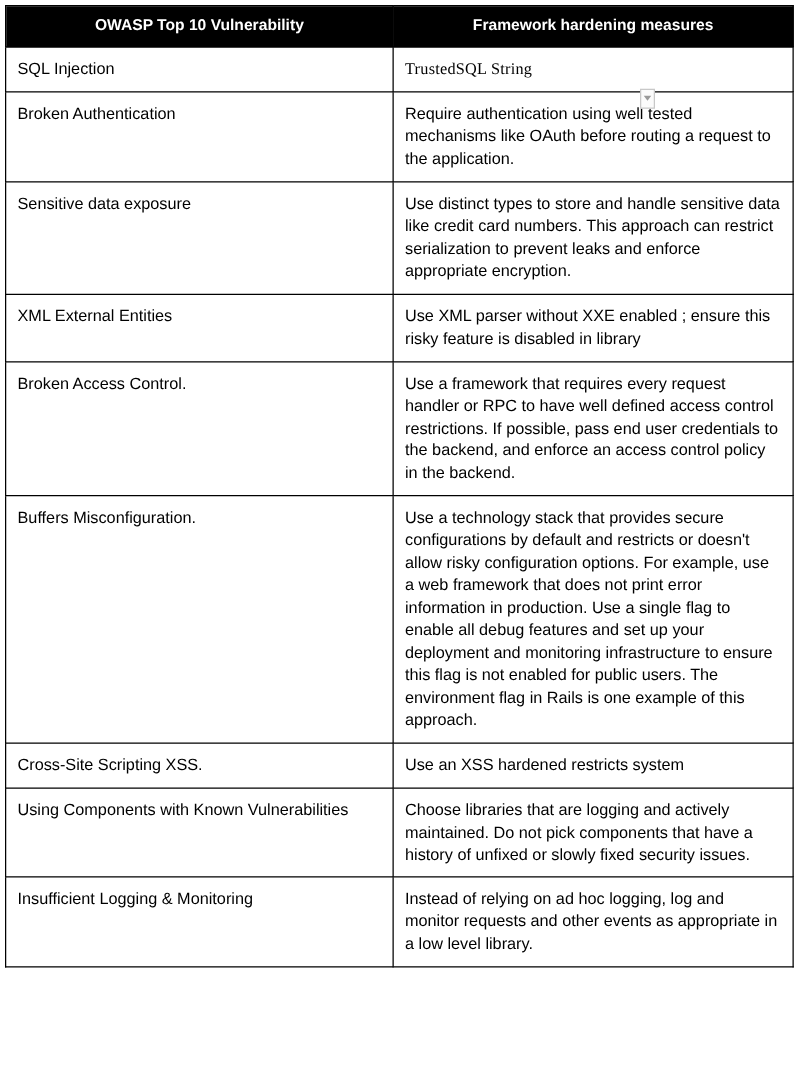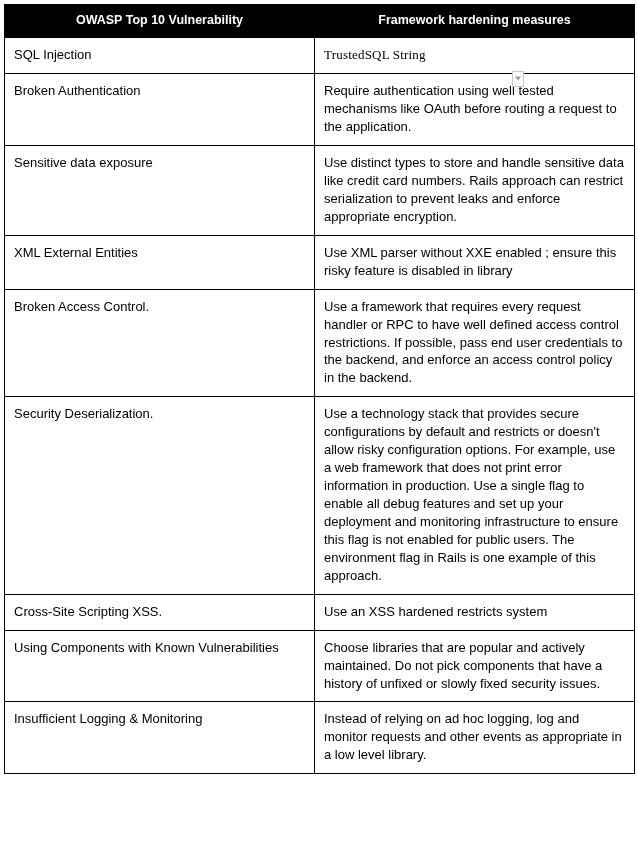--- a/index.html
+++ b/index.html
@@ -99,41 +99,41 @@
       <tr>
         <td class="cell-left">SQL Injection</td>
         <td class="cell-right serif-note">TrustedSQL String</td>
       </tr>
       <tr>
         <td class="cell-left">Broken Authentication</td>
         <td class="cell-right">Require authentication using well tested mechanisms like OAuth before routing a request to the application.</td>
       </tr>
       <tr>
         <td class="cell-left">Sensitive data exposure</td>
-        <td class="cell-right">Use distinct types to store and handle sensitive data like credit card numbers. Rails approach can restrict serialization to prevent leaks and enforce appropriate encryption.</td>
+        <td class="cell-right">Use distinct types to store and handle sensitive data like credit card numbers. This approach can restrict serialization to prevent leaks and enforce appropriate encryption.</td>
       </tr>
       <tr>
         <td class="cell-left">XML External Entities</td>
         <td class="cell-right">Use XML parser without XXE enabled ; ensure this risky feature is disabled in library</td>
       </tr>
       <tr>
         <td class="cell-left">Broken Access Control.</td>
         <td class="cell-right">Use a framework that requires every request handler or RPC to have well defined access control restrictions. If possible, pass end user credentials to the backend, and enforce an access control policy in the backend.</td>
       </tr>
       <tr>
-        <td class="cell-left">Security Deserialization.</td>
+        <td class="cell-left">Buffers Misconfiguration.</td>
         <td class="cell-right">Use a technology stack that provides secure configurations by default and restricts or doesn't allow risky configuration options. For example, use a web framework that does not print error information in production. Use a single flag to enable all debug features and set up your deployment and monitoring infrastructure to ensure this flag is not enabled for public users. The environment flag in Rails is one example of this approach.</td>
       </tr>
       <tr>
         <td class="cell-left">Cross-Site Scripting XSS.</td>
         <td class="cell-right">Use an XSS hardened restricts system</td>
       </tr>
       <tr>
         <td class="cell-left">Using Components with Known Vulnerabilities</td>
-        <td class="cell-right">Choose libraries that are popular and actively maintained. Do not pick components that have a history of unfixed or slowly fixed security issues.</td>
+        <td class="cell-right">Choose libraries that are logging and actively maintained. Do not pick components that have a history of unfixed or slowly fixed security issues.</td>
       </tr>
       <tr>
         <td class="cell-left">Insufficient Logging &amp; Monitoring</td>
         <td class="cell-right">Instead of relying on ad hoc logging, log and monitor requests and other events as appropriate in a low level library.</td>
       </tr>
     </tbody>
   </table>
 
   <div class="scrollbar">
     <span class="arrow"></span>

